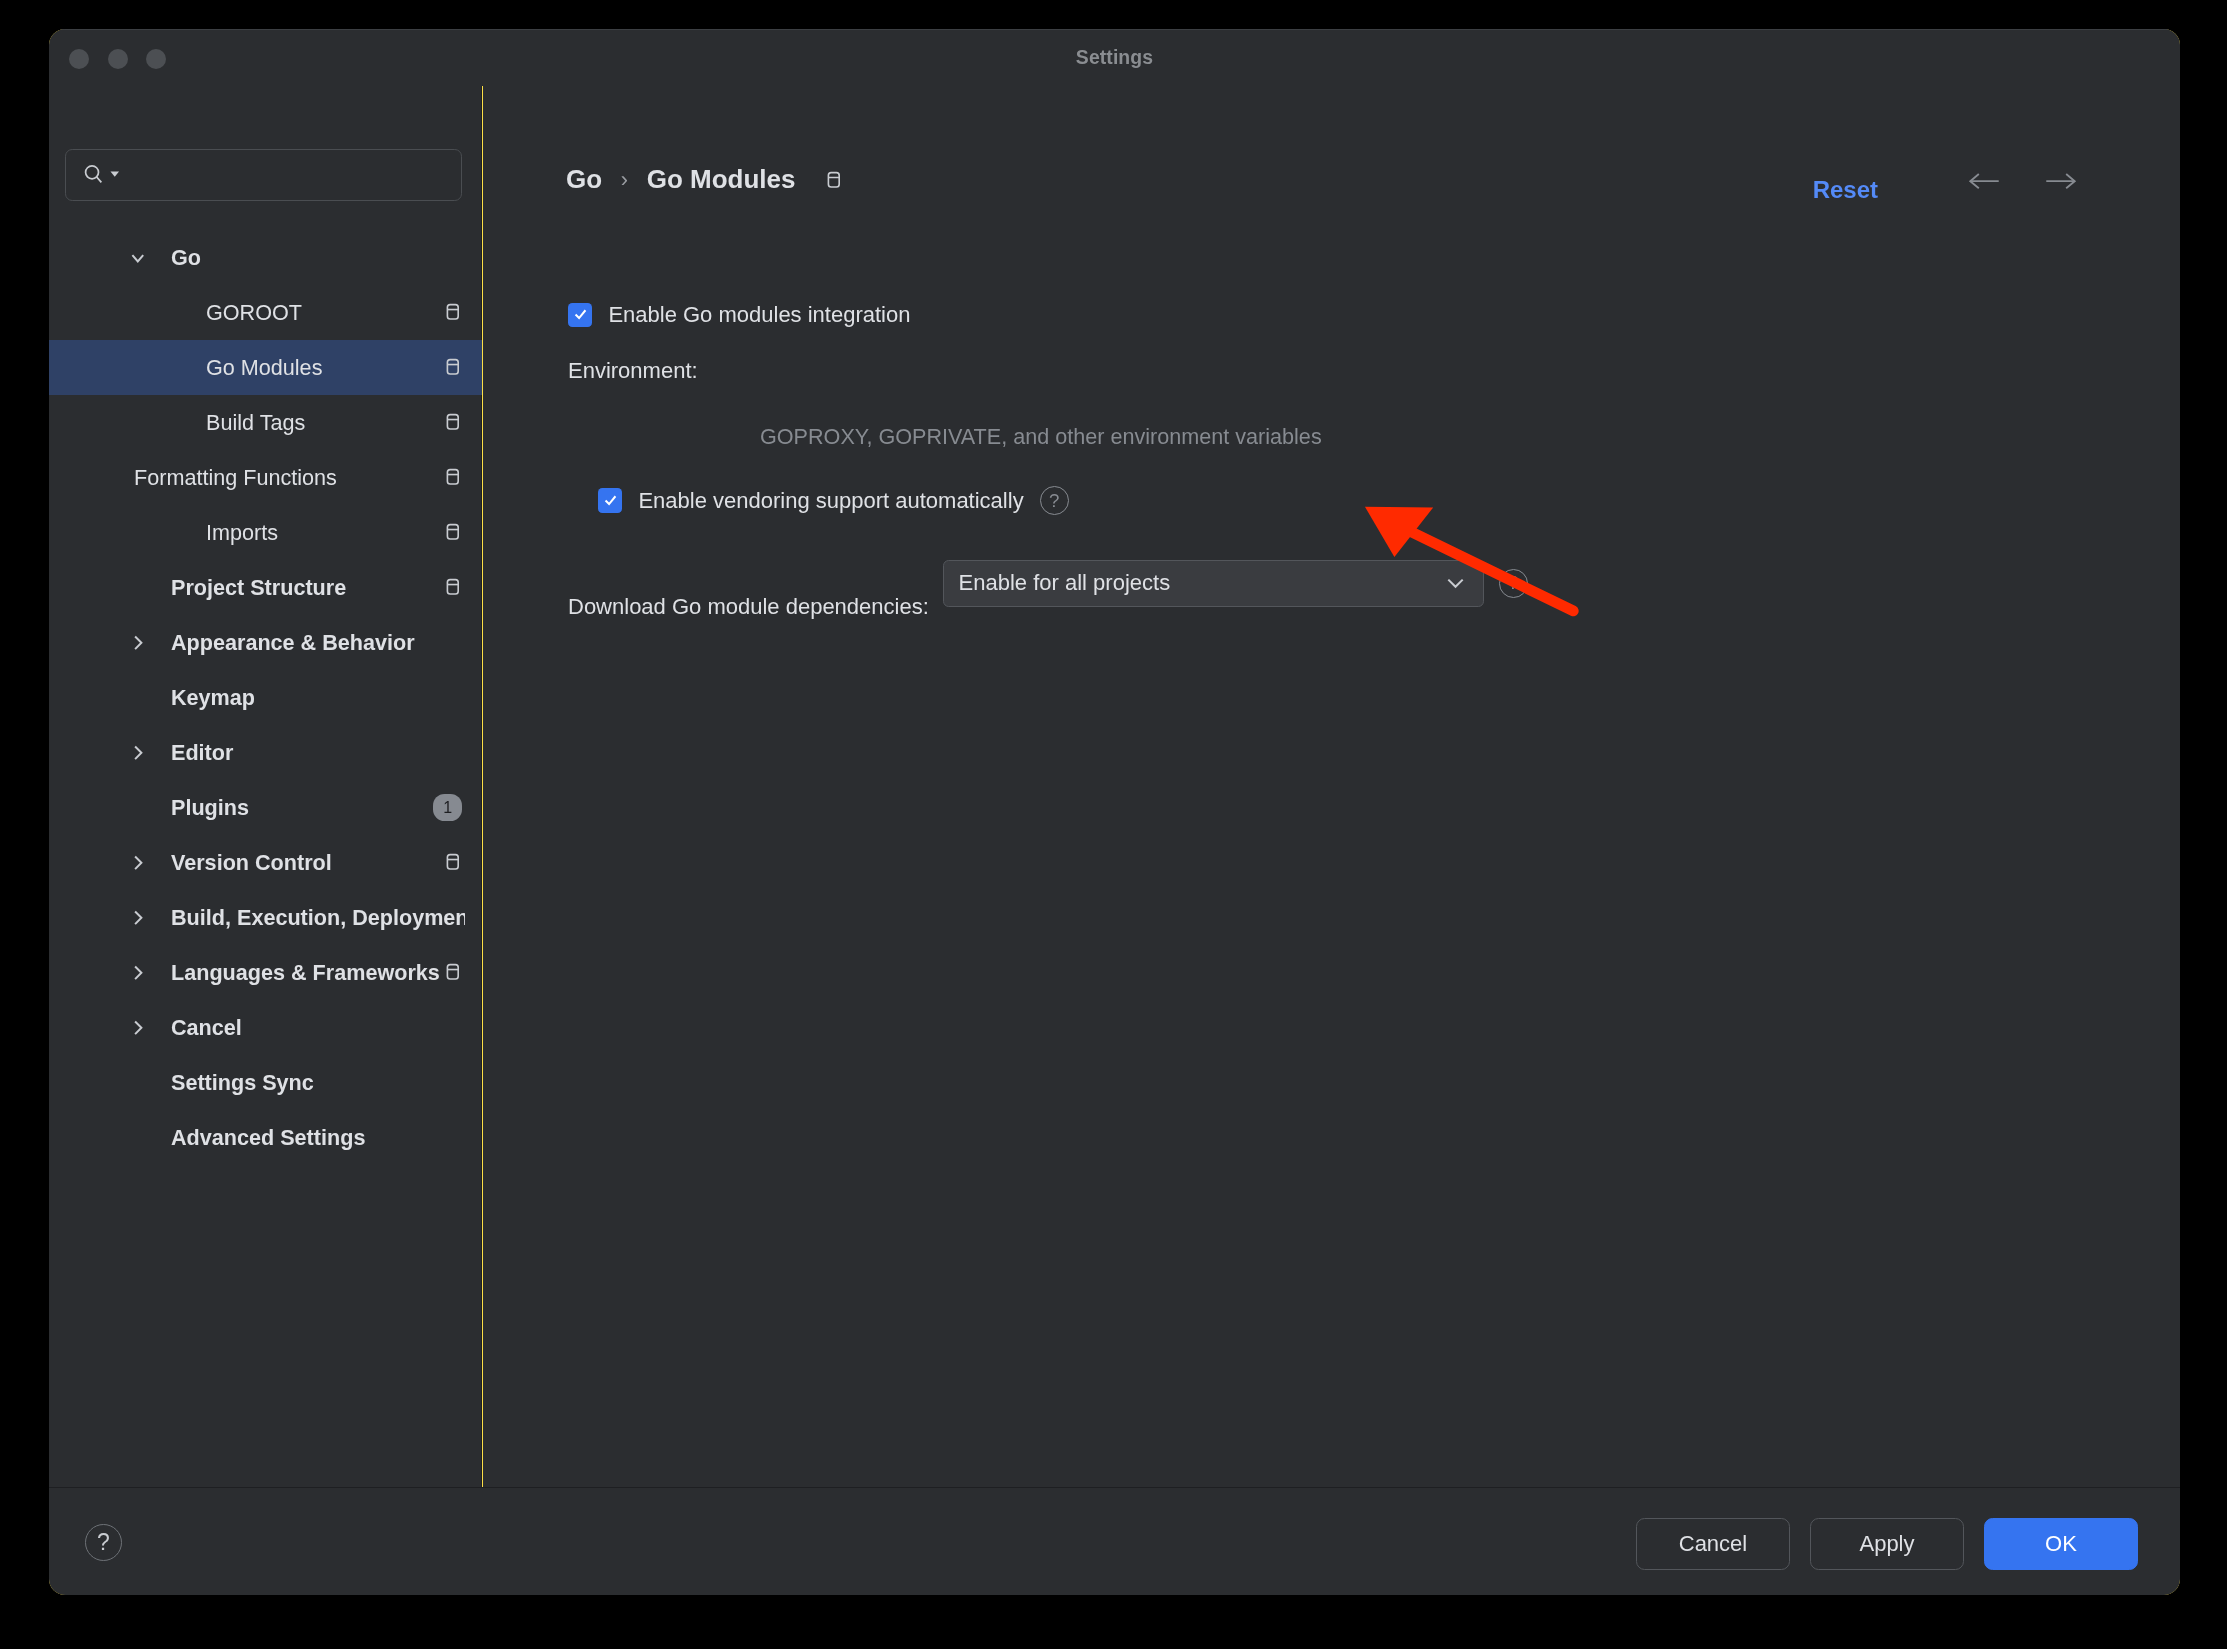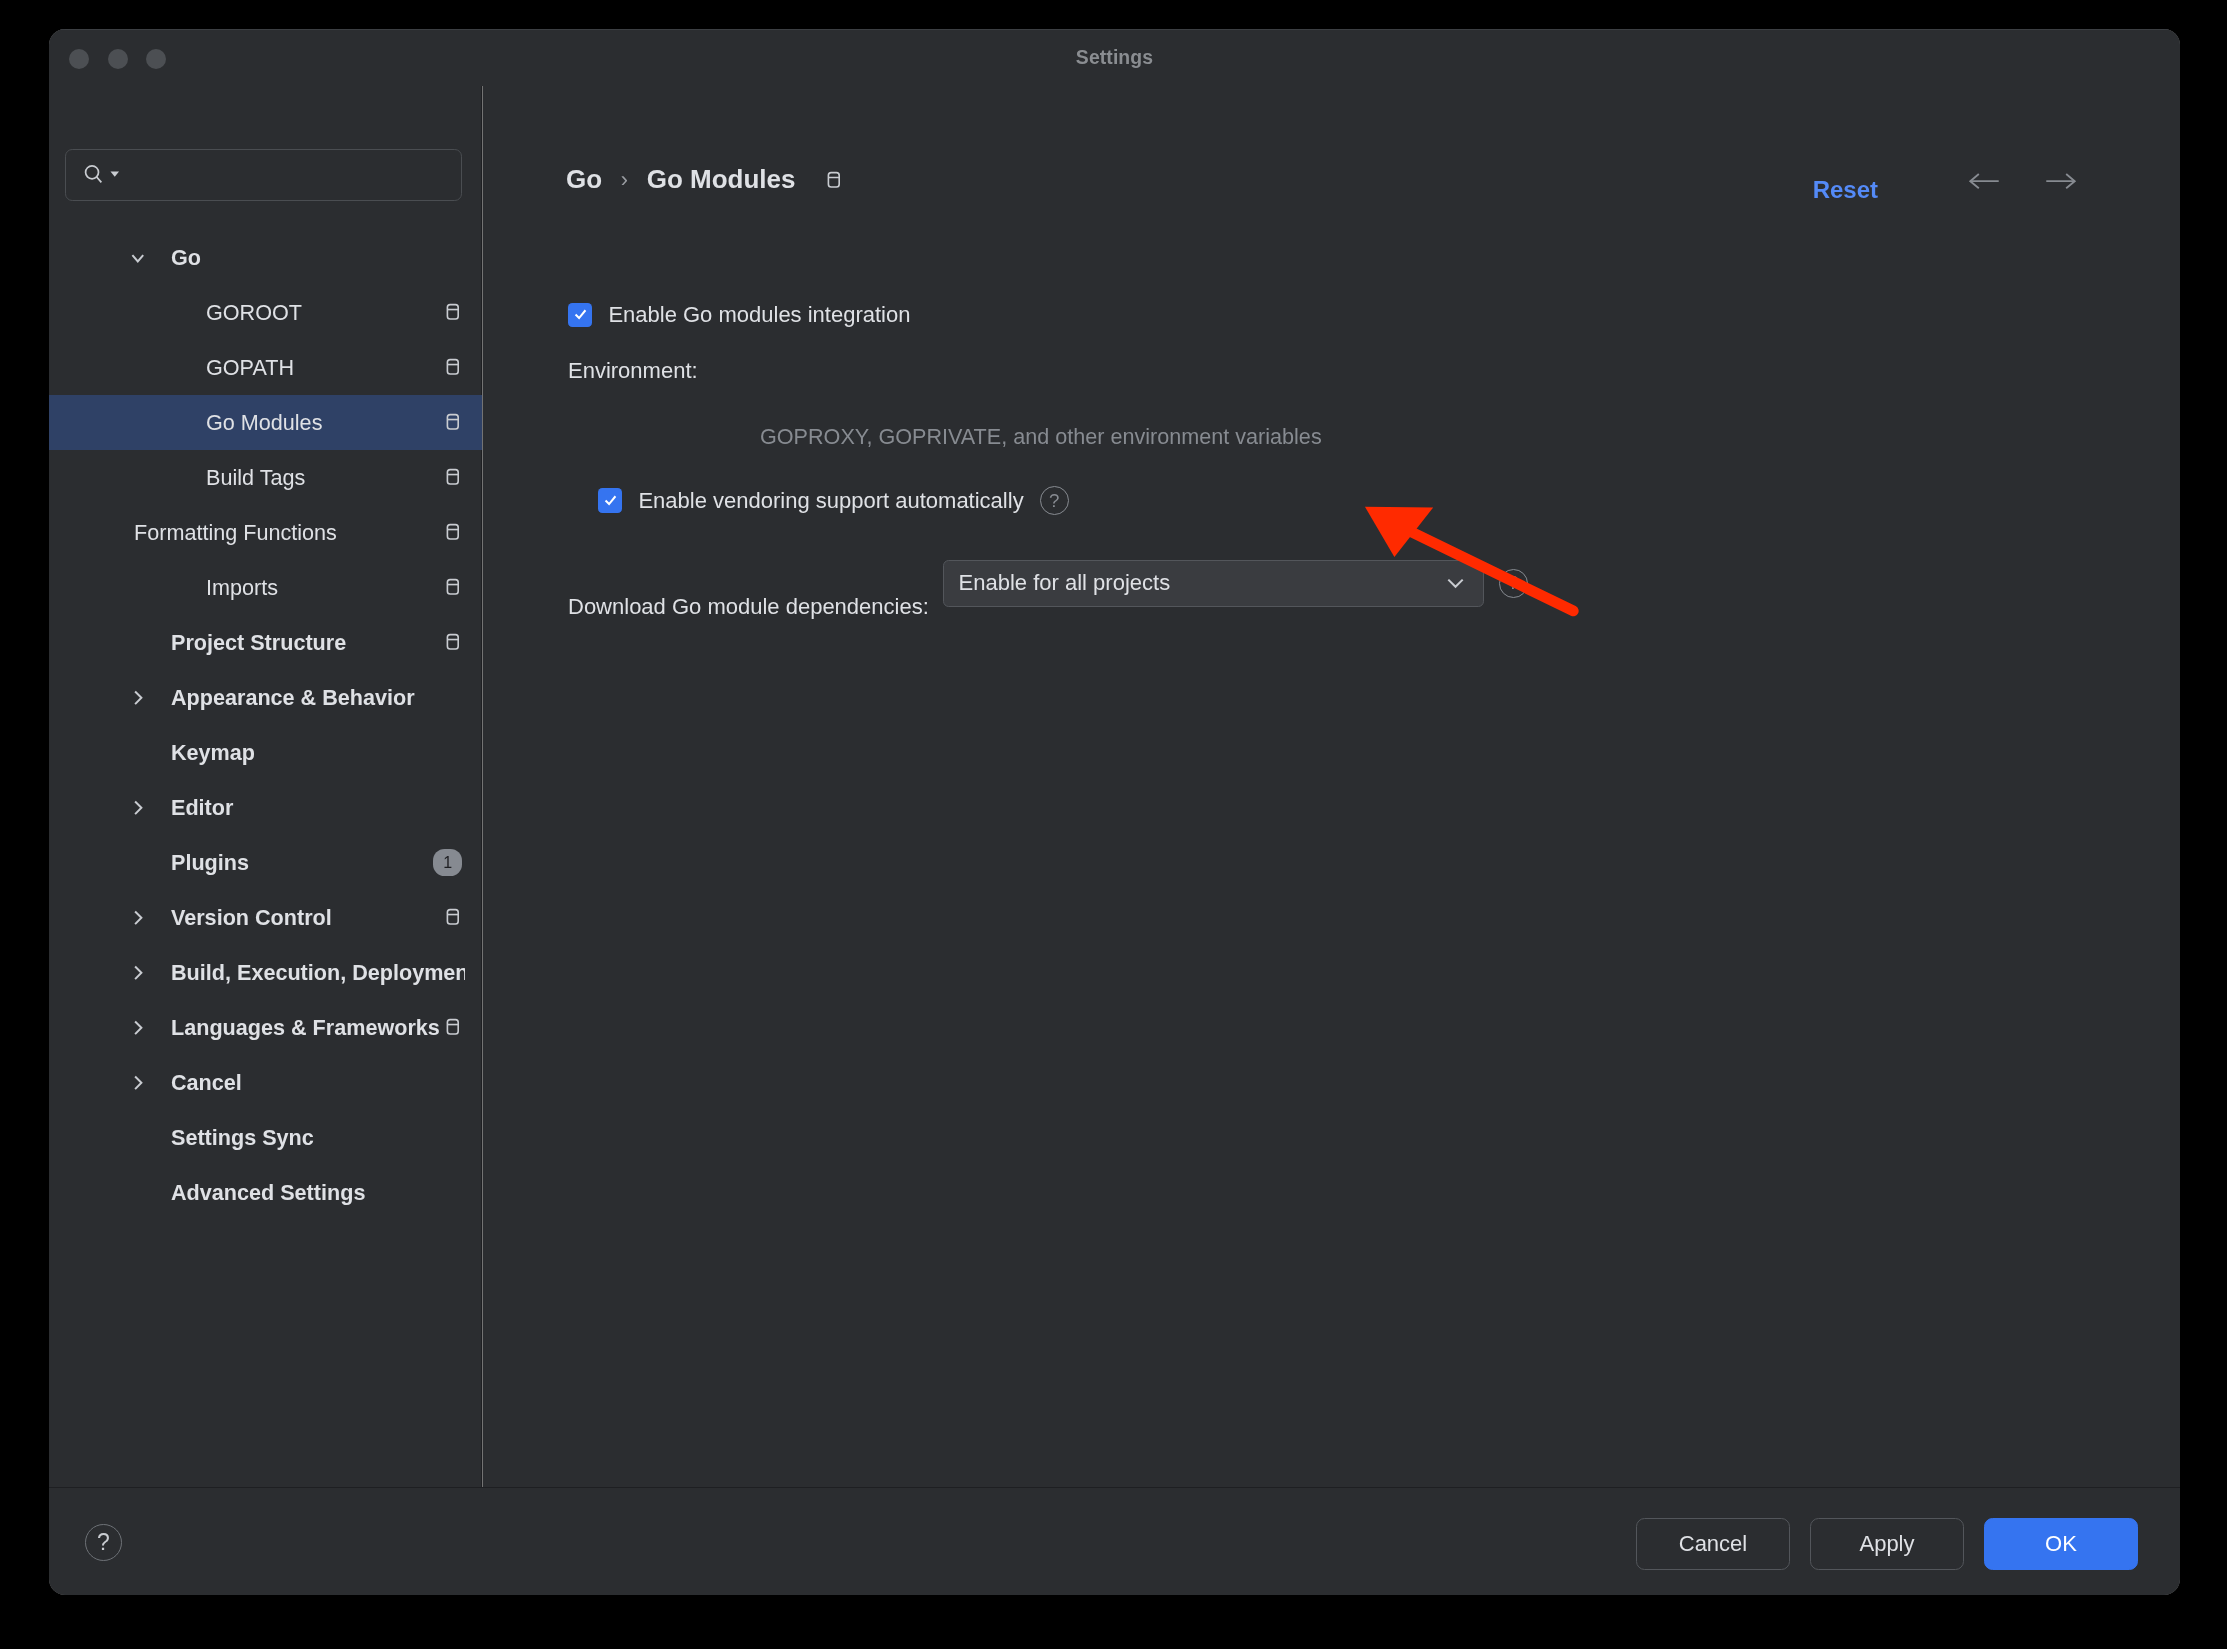--- a/index.html
+++ b/index.html
@@ -8,21 +8,21 @@
     background: #000000;
     font-family: "Liberation Sans", sans-serif;
     overflow: hidden;
   }
   #root { position: relative; width: 2227px; height: 1650px; background: #000; }
 
   .window {
     position: absolute;
     left: 49px; top: 29px;
     width: 2131px; height: 1566px;
-    background: #737373;
+    background: #fde047;
     border-radius: 16px;
     box-shadow: 0 13px 43px rgba(0,0,0,0.85);
     overflow: hidden;
   }
 
   
   .titlebar {
     position: absolute; left: 0; top: 0;
     width: 100%; height: 57px;
     background: #2B2D30;
@@ -276,27 +276,20 @@
             </span>
             <span class="tree-label bold" style="margin-left: 122px;">Go</span>
           </div>
           <div class="tree-row">
             <span class="tree-label" style="margin-left: 157px;">GOROOT</span>
             <span class="proj-icon"><svg width="21.6" height="21.6" viewBox="0 0 24 24">
                 <rect x="6" y="4" width="12" height="16" rx="3" fill="none" stroke="#C9CCD1" stroke-width="1.8"></rect>
                 <line x1="6" y1="9.5" x2="18" y2="9.5" stroke="#C9CCD1" stroke-width="1.8"></line>
               </svg></span>
           </div>
-          <div class="tree-row">
-            <span class="tree-label" style="margin-left: 157px;">GOPATH</span>
-            <span class="proj-icon"><svg width="21.6" height="21.6" viewBox="0 0 24 24">
-                <rect x="6" y="4" width="12" height="16" rx="3" fill="none" stroke="#C9CCD1" stroke-width="1.8"></rect>
-                <line x1="6" y1="9.5" x2="18" y2="9.5" stroke="#C9CCD1" stroke-width="1.8"></line>
-              </svg></span>
-          </div>
           <div class="tree-row selected">
             <span class="tree-label" style="margin-left: 157px;">Go Modules</span>
             <span class="proj-icon"><svg width="21.6" height="21.6" viewBox="0 0 24 24">
                 <rect x="6" y="4" width="12" height="16" rx="3" fill="none" stroke="#C9CCD1" stroke-width="1.8"></rect>
                 <line x1="6" y1="9.5" x2="18" y2="9.5" stroke="#C9CCD1" stroke-width="1.8"></line>
               </svg></span>
           </div>
           <div class="tree-row">
             <span class="tree-label" style="margin-left: 157px;">Build Tags</span>
             <span class="proj-icon"><svg width="21.6" height="21.6" viewBox="0 0 24 24">

